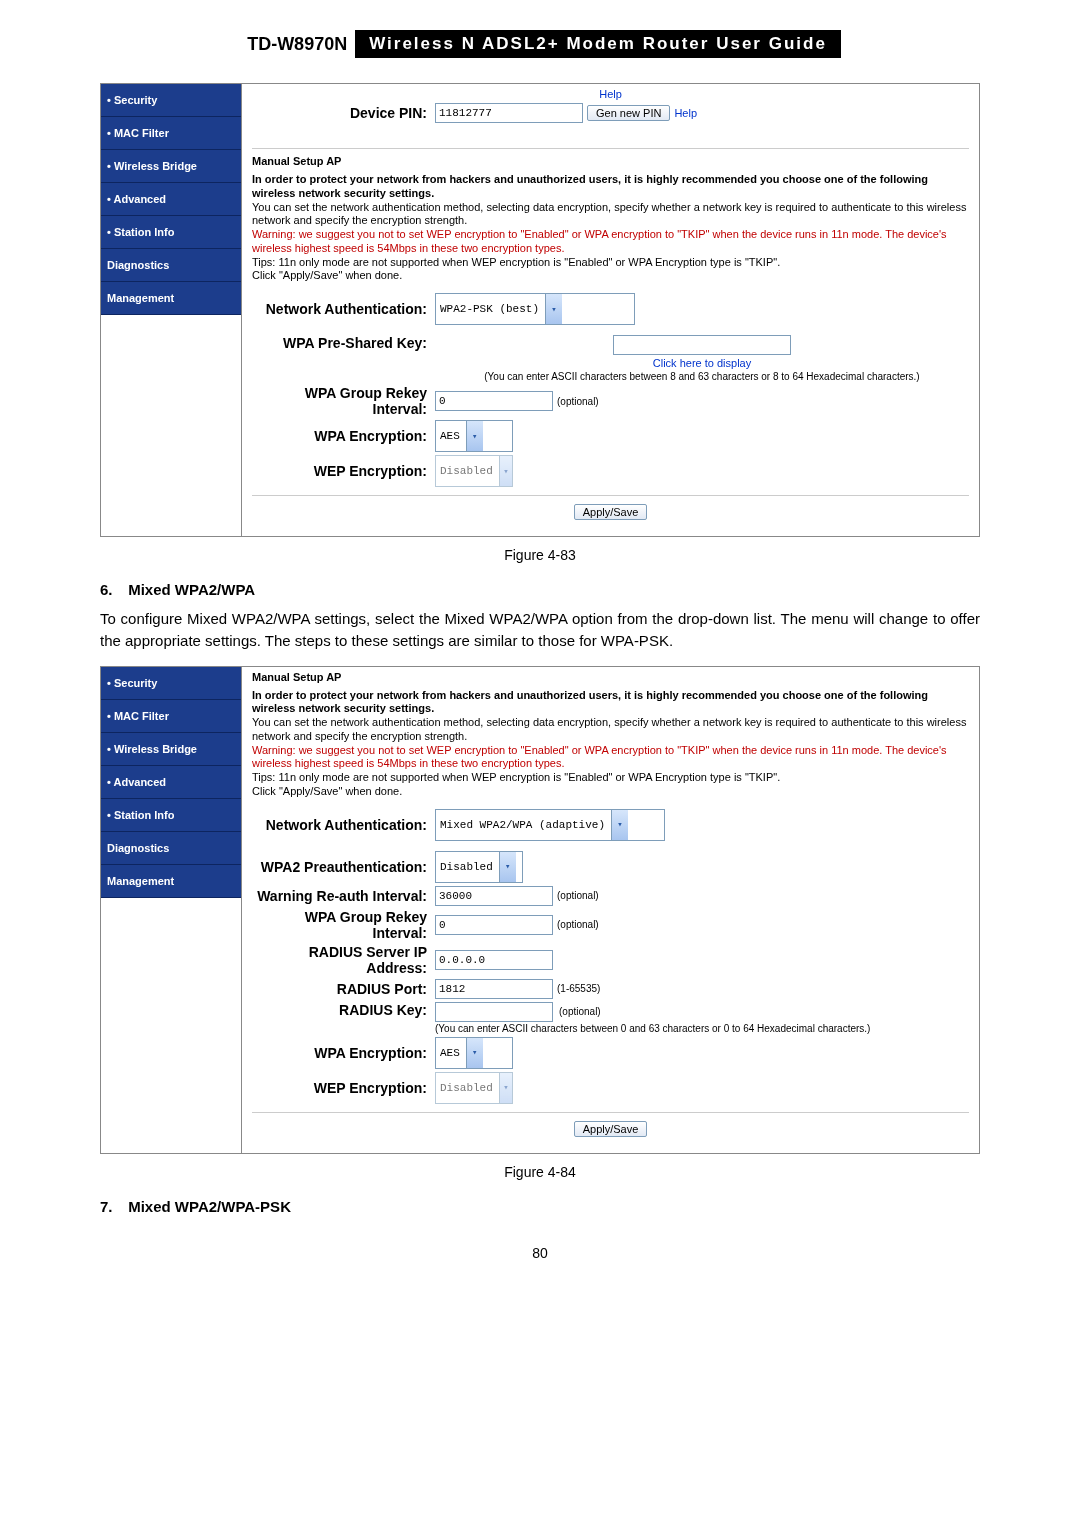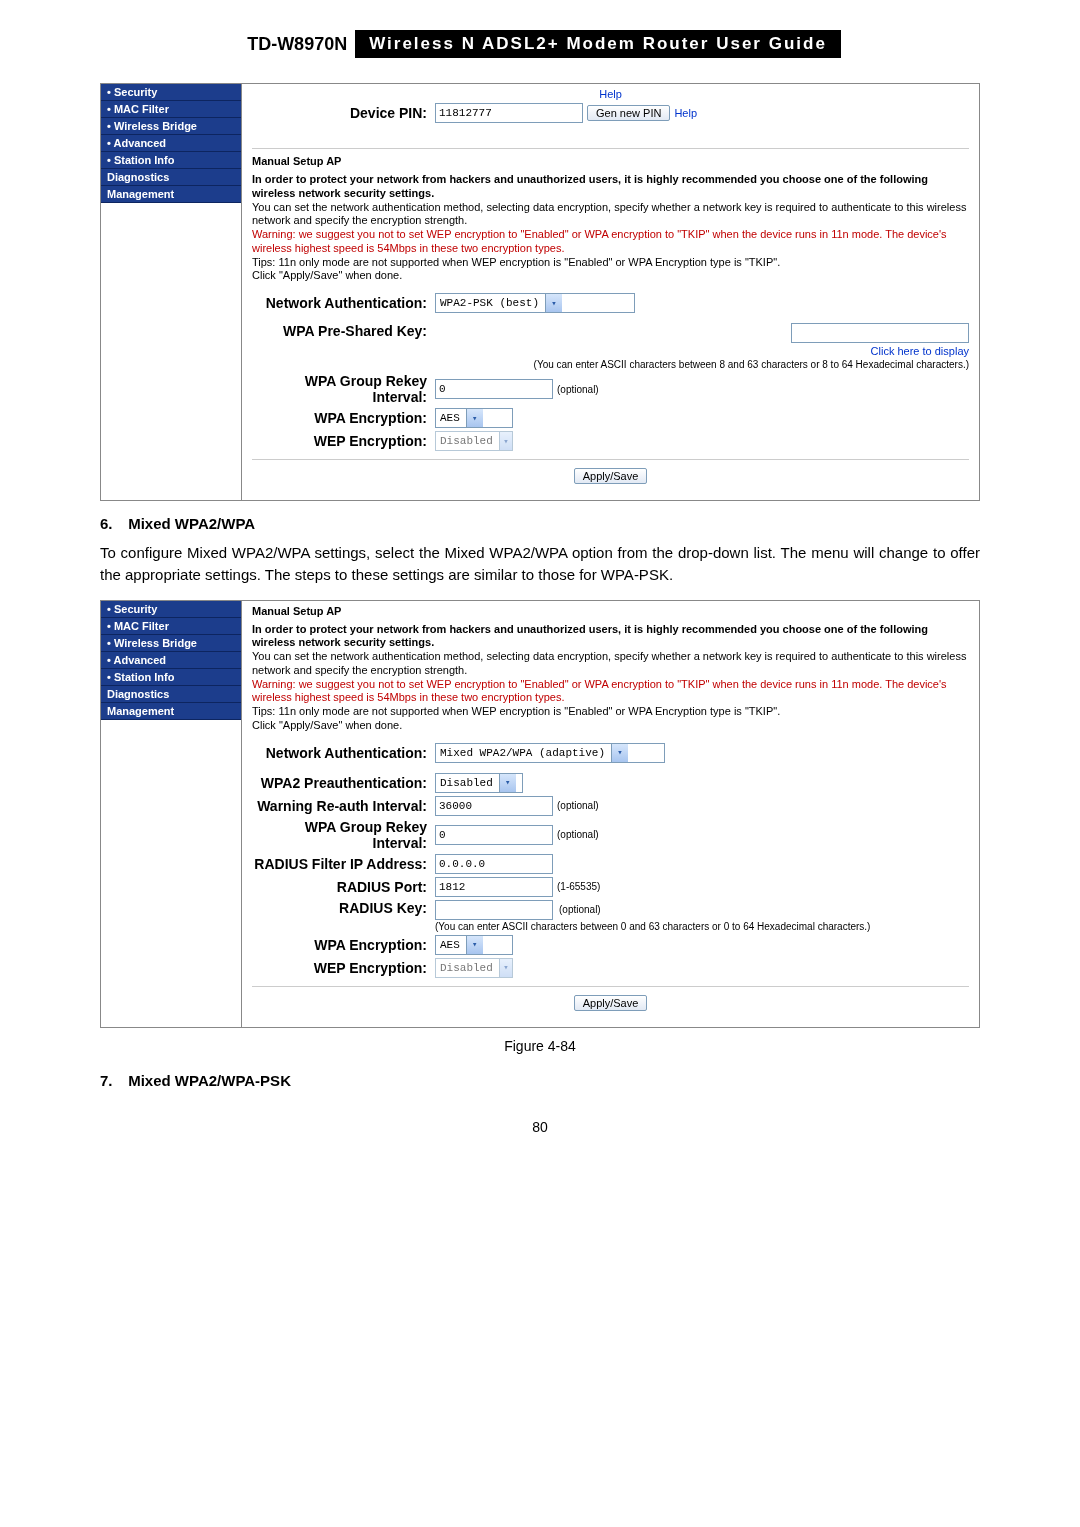--- a/index.html
+++ b/index.html
@@ -43,21 +43,21 @@
     background: #fff;
   }
   .sidebar {
     width: 140px;
     flex: 0 0 140px;
     border-right: 1px solid #888;
   }
   .sidebar-item {
     background: #1c3d8c;
     color: #fff;
-    padding: 2px 6px;
+    padding: 10px 6px;
     border-bottom: 1px solid #0d2560;
     font-weight: bold;
     font-size: 11px;
   }
   .sidebar-item .dot::before { content: "• "; }
   .main-pane {
     flex: 1 1 auto;
     padding: 4px 10px 12px 10px;
     position: relative;
   }
@@ -87,21 +87,21 @@
     border-radius: 2px;
     cursor: pointer;
   }
   .select {
     display: inline-flex;
     align-items: center;
     border: 1px solid #7e9db9;
     font-family: "Courier New", monospace;
     font-size: 11px;
     background: #fff;
-    height: 20px;
+    height: 32px;
     box-sizing: border-box;
   }
   .select .sel-text { padding: 1px 6px 1px 4px; }
   .select .sel-arrow {
     width: 16px; height: 100%;
     background: linear-gradient(#d6e6fb,#a8c5ef);
     border-left: 1px solid #7e9db9;
     display: flex; align-items: center; justify-content: center;
     color: #2b5ca8; font-size: 9px;
   }
@@ -169,21 +169,21 @@
         <div class="val-col">
           <span class="select" style="width:200px">
             <span class="sel-text">WPA2-PSK (best)</span>
             <span class="sel-arrow">▾</span>
           </span>
         </div>
       </div>
 
       <div class="row" style="align-items:flex-start; margin-top:10px;">
         <div class="label-col">WPA Pre-Shared Key:</div>
-        <div class="val-col" style="flex-direction:column; align-items:flex-end; gap:2px;">
+        <div class="val-col" style="flex-direction:column; align-items:center; gap:2px;">
           <input class="box" style="width: 170px;" value="">
           <span class="help-link">Click here to display</span>
           <span class="hint">(You can enter ASCII characters between 8 and 63 characters or 8 to 64 Hexadecimal characters.)</span>
         </div>
       </div>
 
       <div class="row">
         <div class="label-col">WPA Group Rekey Interval:</div>
         <div class="val-col">
           <input class="box" style="width: 110px;" value="0">
@@ -209,20 +209,21 @@
             <span class="sel-arrow">▾</span>
           </span>
         </div>
       </div>
 
       <div class="applysave-row">
         <button class="winbtn">Apply/Save</button>
       </div>
     </div>
   </div>
+  <div class="fig-caption">Figure 4-83</div>
 
   <div class="section-h">
     <span class="section-num">6.</span>
     <span>Mixed WPA2/WPA</span>
   </div>
   <p class="body-p">To configure Mixed WPA2/WPA settings, select the Mixed WPA2/WPA option from the drop-down list. The menu will change to offer the appropriate settings. The steps to these settings are similar to those for WPA-PSK.</p>
 
   <div class="screenshot-box">
     <div class="sidebar">
       <div class="sidebar-item"><span class="dot"></span><span>Security</span></div>
@@ -274,21 +275,21 @@
 
       <div class="row">
         <div class="label-col">WPA Group Rekey Interval:</div>
         <div class="val-col">
           <input class="box" style="width: 110px;" value="0">
           <span class="hint">(optional)</span>
         </div>
       </div>
 
       <div class="row">
-        <div class="label-col">RADIUS Filter IP Address:</div>
+        <div class="label-col">RADIUS Server IP Address:</div>
         <div class="val-col">
           <input class="box" style="width: 110px;" value="0.0.0.0">
         </div>
       </div>
 
       <div class="row">
         <div class="label-col">RADIUS Port:</div>
         <div class="val-col">
           <input class="box" style="width: 110px;" value="1812">
           <span class="hint">(1-65535)</span>

